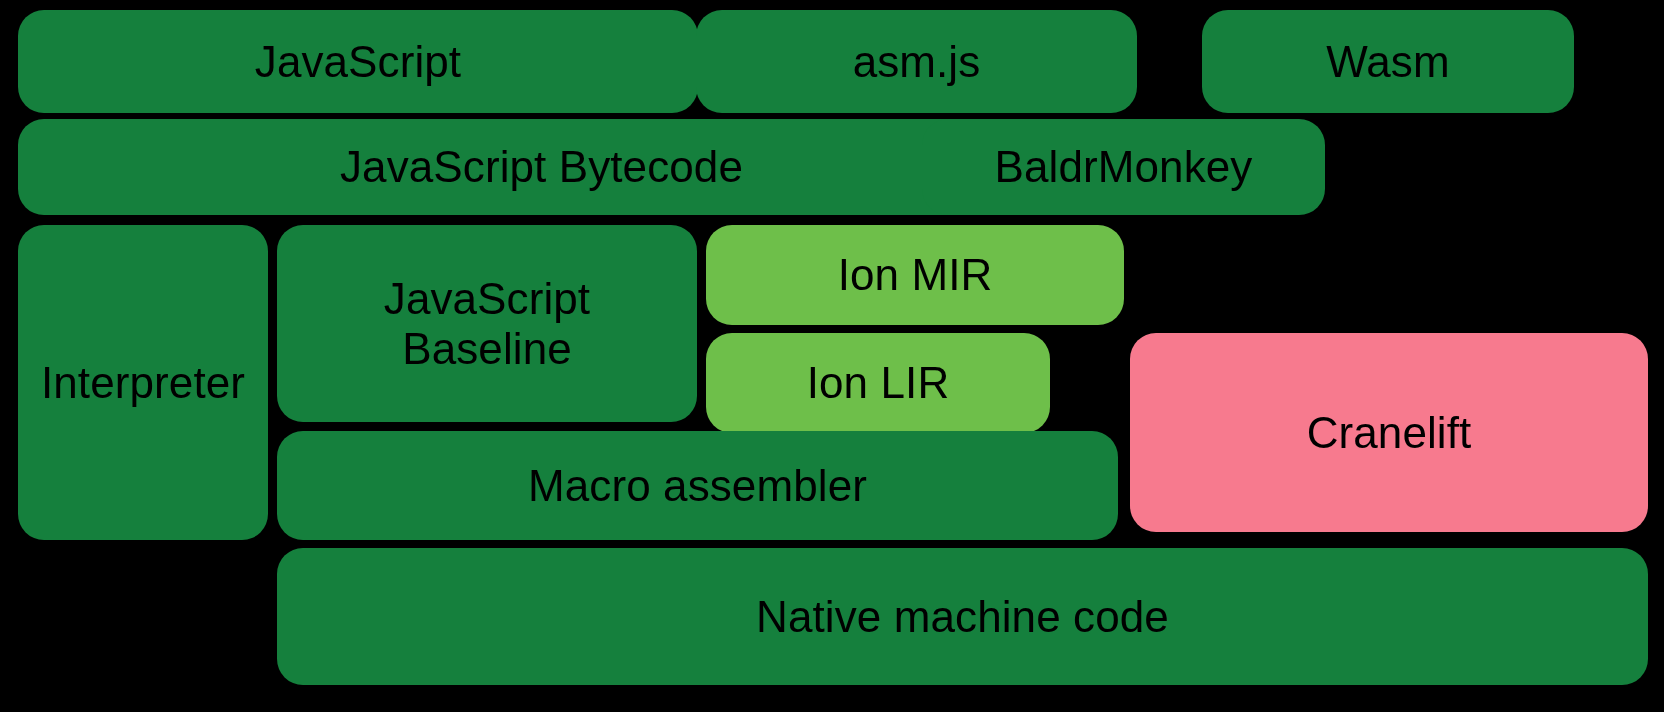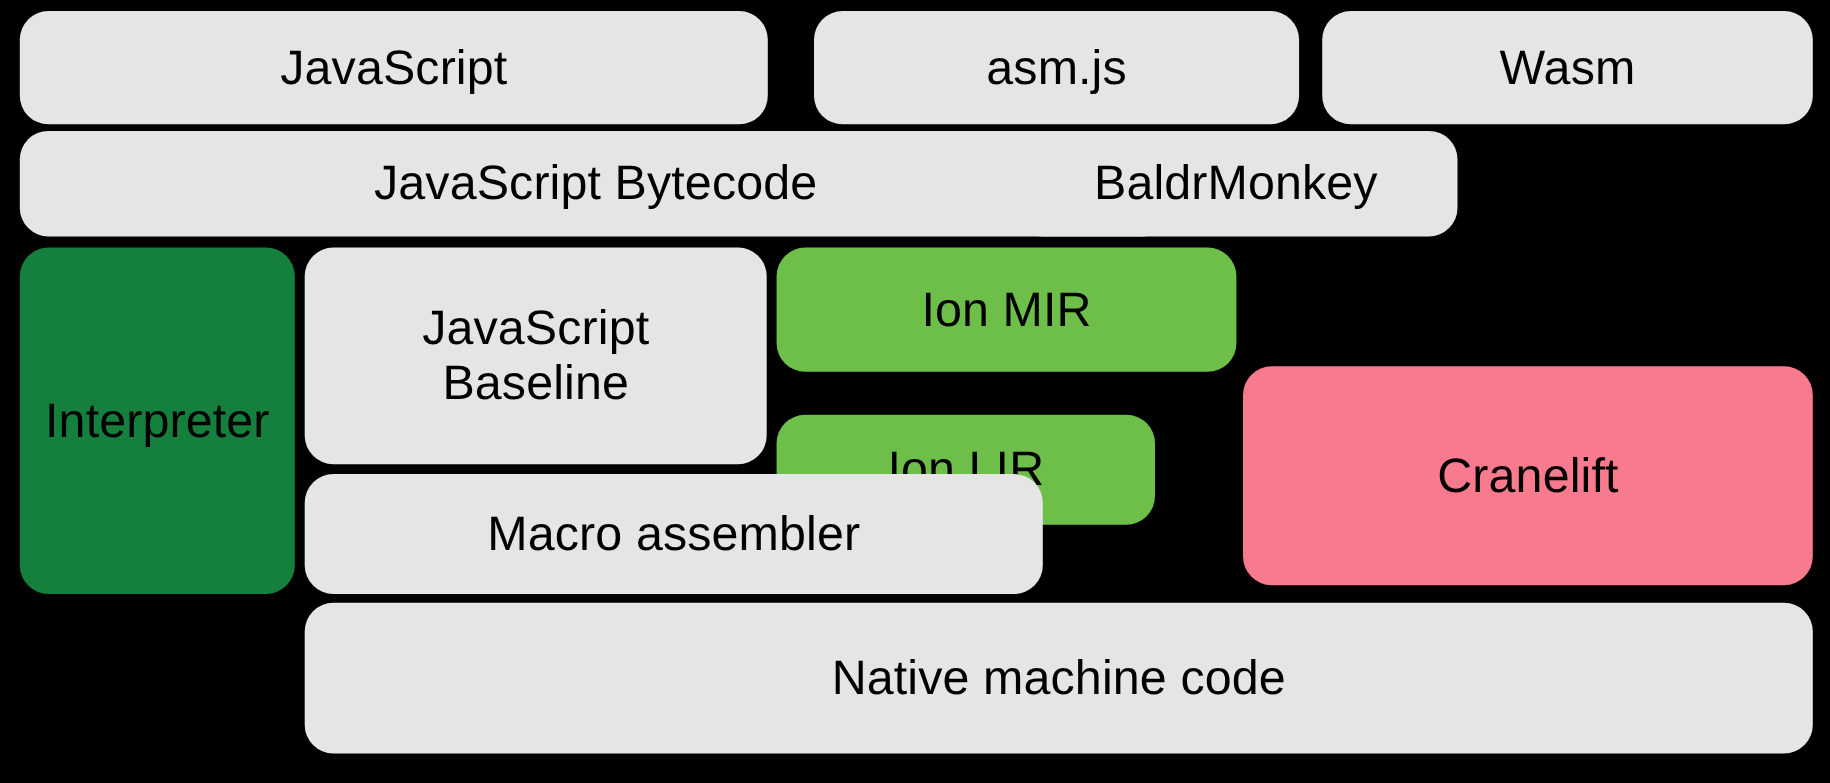--- a/index.html
+++ b/index.html
@@ -28,41 +28,41 @@
     text-align: center;
     border-radius: 26px;
     color: #000000;
     font-size: 44px;
     line-height: 1.12;
     font-weight: 400;
     letter-spacing: 0.1px;
     white-space: pre-line;
     user-select: none;
   }
-  .box.white   { background: #e5e5e5; }
+  .box.white   { background: #15803d; }
   .box.grey    { background: #15803d; }
   .box.green   { background: #6EBF4A; }
   .box.pink    { background: #F77A8E; }
 
   
   .b-javascript    { left: 18px;   top: 10px;  width: 680px;  height: 103px; }
-  .b-asmjs         { left: 740px;  top: 10px;  width: 441px;  height: 103px; }
-  .b-wasm          { left: 1202px; top: 10px;  width: 446px;  height: 103px; }
+  .b-asmjs         { left: 696px;  top: 10px;  width: 441px;  height: 103px; }
+  .b-wasm          { left: 1202px; top: 10px;  width: 372px;  height: 103px; }
 
   
   .b-js-bytecode   { left: 18px;   top: 119px; width: 1047px;  height: 96px; }
   .b-baldrmonkey   { left: 922px;  top: 119px; width: 403px;  height: 96px; }
 
   
   .b-interpreter   { left: 18px;   top: 225px; width: 250px;  height: 315px; }
   .b-js-baseline   { left: 277px;  top: 225px; width: 420px;  height: 197px; }
-  .b-ion-mir       { left: 706px;  top: 225px; width: 418px;  height: 113px; }
-  .b-ion-lir       { left: 706px;  top: 333px; width: 344px;  height: 100px; margin-top: 44px; }
+  .b-ion-mir       { left: 706px;  top: 225px; width: 418px;  height: 100px; }
+  .b-ion-lir       { left: 706px;  top: 333px; width: 344px;  height: 100px; }
   .b-cranelift     { left: 1130px; top: 333px; width: 518px;  height: 199px; }
-  .b-macro-asm     { left: 277px;  top: 431px; width: 671px;  height: 109px; }
+  .b-macro-asm     { left: 277px;  top: 431px; width: 841px;  height: 109px; }
 
   
   .b-native        { left: 277px;  top: 548px; width: 1371px; height: 137px; text-align: center; }
 </style>
 </head>
 <body>
 
 <div id="diagram">
 
   <div class="box white b-javascript">JavaScript</div>

